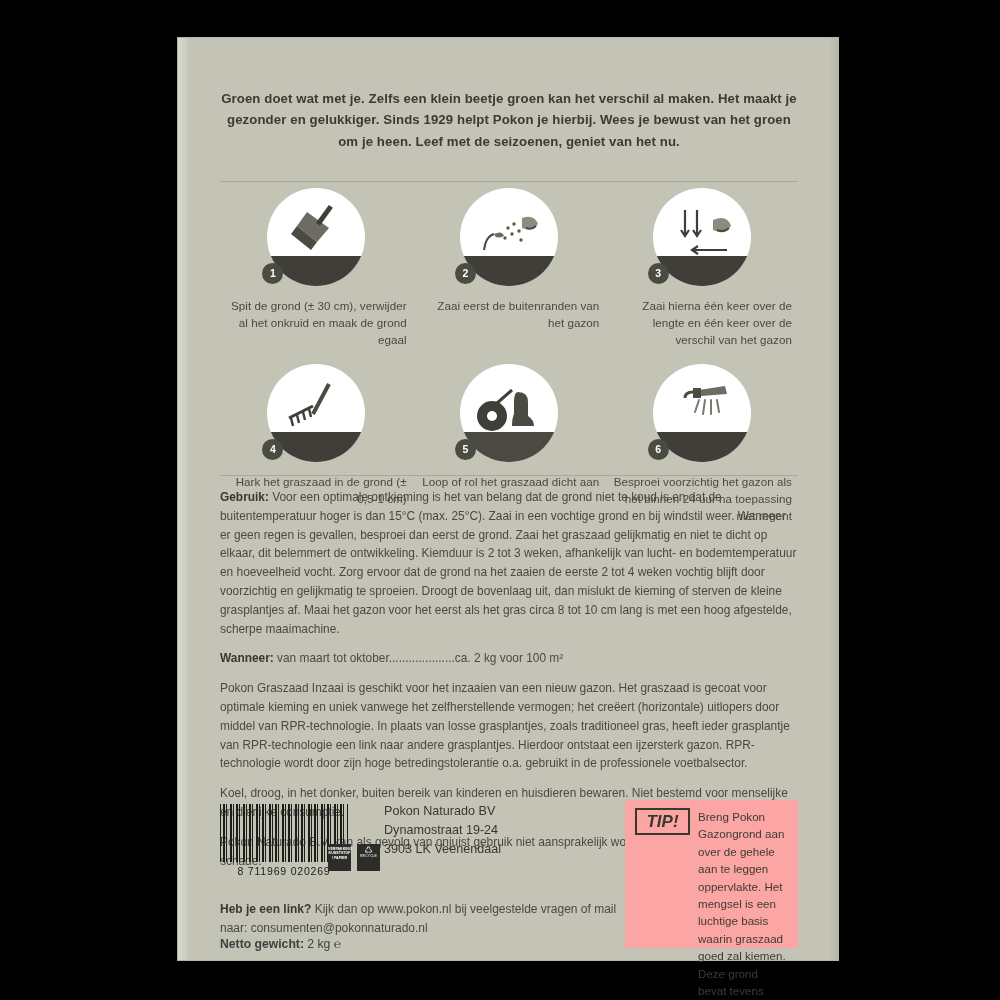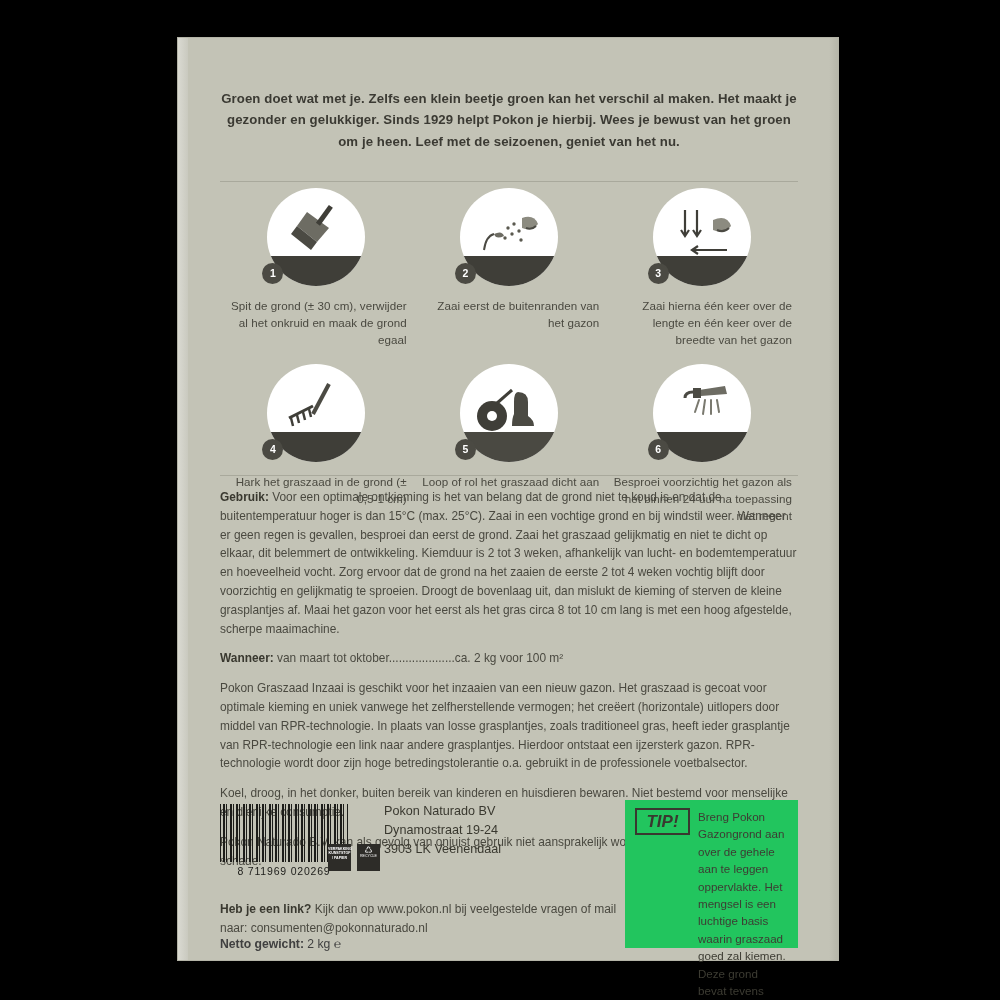--- a/index.html
+++ b/index.html
@@ -215,21 +215,21 @@
     font-weight: normal;
     line-height: 1.52;
   }
 
   .tip {
     position: absolute;
     left: 437px;
     top: 762px;
     width: 173px;
     height: 148px;
-    background: #22c55e;
+    background: #fca5a5;
     padding: 8px 10px;
     box-sizing: border-box;
     display: flex;
     gap: 8px;
   }
   .tip-badge {
     flex: 0 0 auto;
     width: 55px;
     height: 27px;
     border: 2px solid #39382f;
@@ -330,21 +330,21 @@
                   <path d="M40 42 L44 48 L48 42"></path>
                 <path d="M74 62 L40 62"></path>
                   <path d="M45 58 L39 62 L45 66"></path>
               </g>
               <path d="M60 32 q14 -6 18 6 q-7 9 -18 4 z" fill="#8c8b80"></path>
               <path d="M64 42 q7 3 12 -2" stroke="#4b4a43" stroke-width="2" fill="none"></path>
             </svg>
           </div>
           <div class="badge">3</div>
         </div>
-        <div class="step-text">Zaai hierna één keer over de lengte en één keer over de breedte van het gazon</div>
+        <div class="step-text">Zaai hierna één keer over de lengte en één keer over de verschil van het gazon</div>
       </div>
 
       <div class="step">
         <div class="step-img">
           <div class="circle">
             <div class="soil"></div>
             <svg viewBox="0 0 98 98" width="98" height="98" style="position:absolute;inset:0;">
               <rect x="52" y="18" width="4" height="34" transform="rotate(28 54 35)" fill="#4b4a43"></rect>
               <path d="M22 54 L46 42" stroke="#3f3e38" stroke-width="3" fill="none"></path>
               <g stroke="#3f3e38" stroke-width="2.4">

